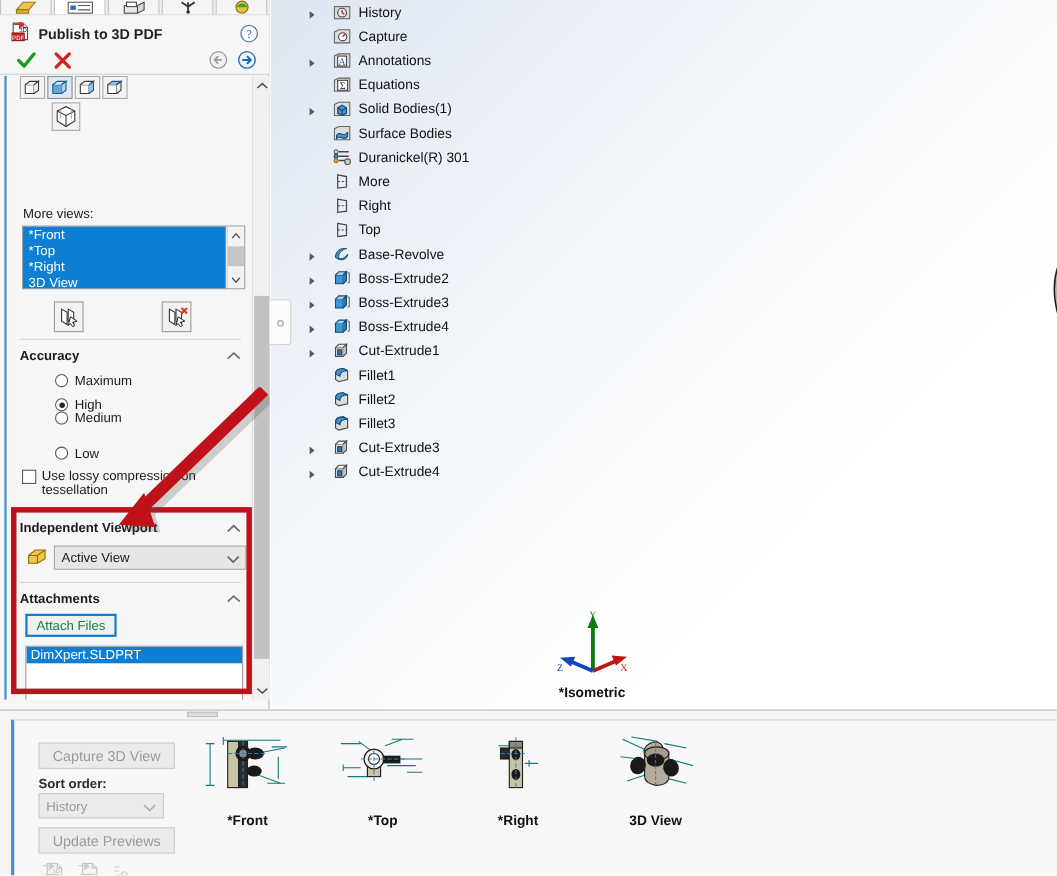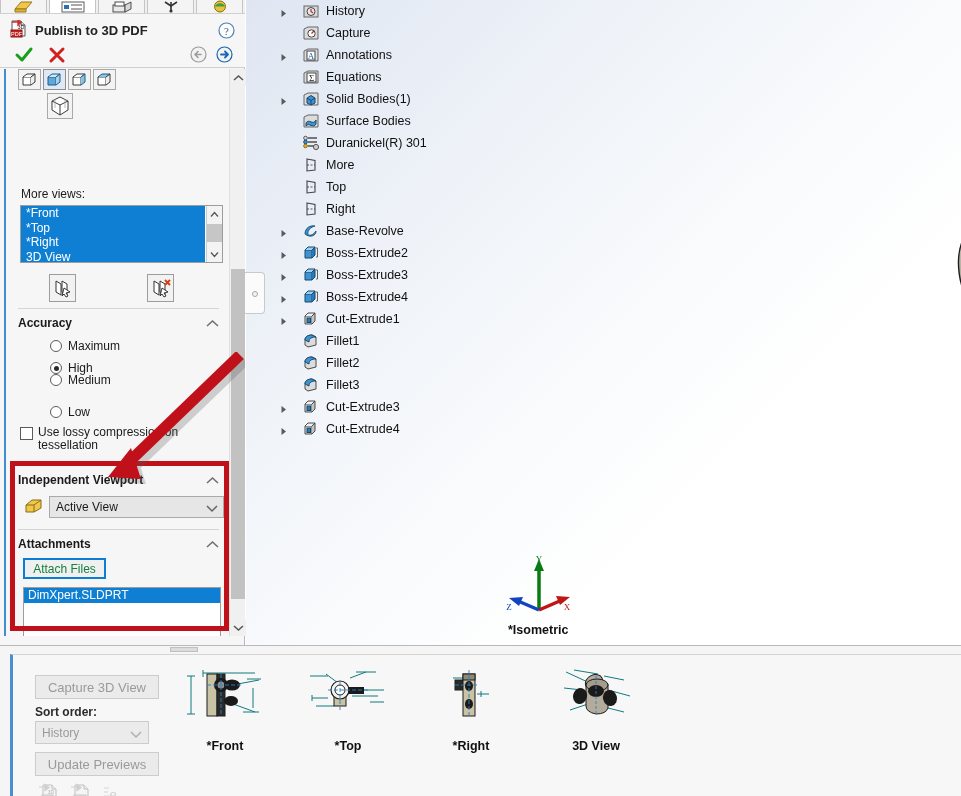--- a/index.html
+++ b/index.html
@@ -743,32 +743,32 @@
       </div>
 
       <div class="tnode noexp">
 
         <span class="ticon">
           <svg width="16" height="16" viewBox="0 0 16 16">
               <path d="M4 2 L12 3.5 L12 13 L4 14 Z" fill="none" stroke="#444" stroke-width="1.1"></path>
               <line x1="4" y1="8" x2="12" y2="8" stroke="#444" stroke-width="0.9" stroke-dasharray="2,1.5"></line>
             </svg>
         </span>
-        <span class="tlabel">Top</span>
+        <span class="tlabel">Right</span>
       </div>
 
       <div class="tnode noexp">
 
         <span class="ticon">
           <svg width="16" height="16" viewBox="0 0 16 16">
               <path d="M4 2 L12 3.5 L12 13 L4 14 Z" fill="none" stroke="#444" stroke-width="1.1"></path>
               <line x1="4" y1="8" x2="12" y2="8" stroke="#444" stroke-width="0.9" stroke-dasharray="2,1.5"></line>
             </svg>
         </span>
-        <span class="tlabel">Right</span>
+        <span class="tlabel">Top</span>
       </div>
 
 
       <div class="tnode">
         <span class="exp">
           <svg width="9" height="9" viewBox="0 0 9 9">
               <path d="M2.5 1 L7 4.5 L2.5 8 Z" fill="#5a5a5a"></path>
             </svg>
         </span>
         <span class="ticon">

